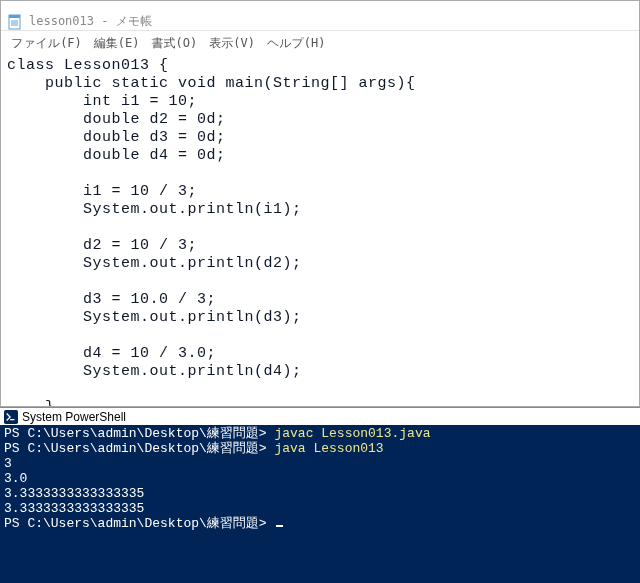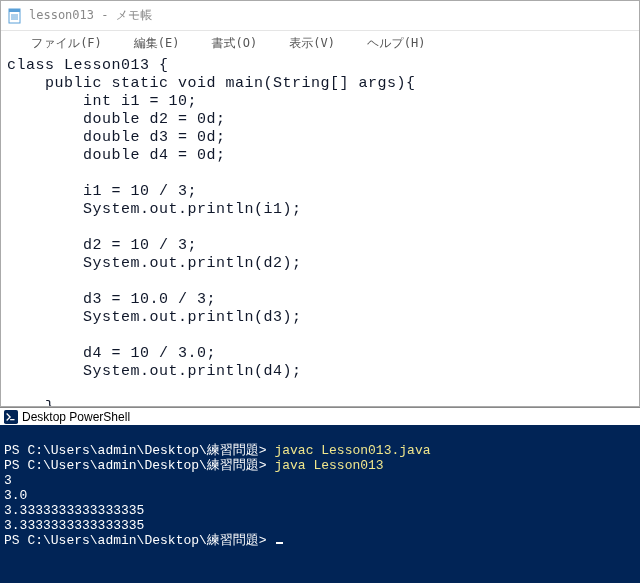--- a/index.html
+++ b/index.html
@@ -1,29 +1,29 @@
 <!DOCTYPE html>
 <html><head>
 <meta charset="utf-8">
 <style>
   * { margin: 0; padding: 0; box-sizing: border-box; }
   body { width: 640px; height: 583px; font-family: "MS Gothic", "Meiryo", monospace; background: #f0f0f0; overflow: hidden; font-size: 13px; }
   
   .notepad { background: #fff; width: 100%; height: 407px; display: flex; flex-direction: column; border: 1px solid #aaa; }
-  .np-title { height: 30px; background: #fff; display: flex; align-items: center; padding: 0 6px; gap: 6px; border-bottom: 1px solid #e5e5e5;}
+  .np-title { height: 30px; background: #fff; display: flex; align-items: flex-end; padding: 0 6px; gap: 6px; border-bottom: 1px solid #e5e5e5;}
   .np-icon { width: 16px; height: 16px; }
   .np-title-text { font-size: 12px; color: #888; }
   .np-menu { height: 24px; display: flex; align-items: center; gap: 12px; padding: 0 10px; font-size: 12px; color: #555; background:#fff; }
-  .np-menu span { cursor: default; margin-left: 20px; }
+  .np-menu span { cursor: default; }
   .np-content { flex: 1; background: #fff; padding: 2px 6px; font-family: "MS Gothic","Courier New", monospace; font-size: 15px; line-height: 1.2; white-space: pre; overflow: hidden; color: #0f172a; letter-spacing: 0.5px;}
 
   .ps { background: #012456; width: 100%; height: 176px; color: #fff; font-family: "Consolas","Courier New", monospace; font-size: 13px; }
   .ps-title { height: 18px; background: #fff; color: #000; display: flex; align-items: center; padding: 0 4px; gap: 4px; font-family: "Segoe UI", sans-serif; font-size: 12px; border-top:1px solid #888;}
   .ps-icon { width: 14px; height: 14px; }
-  .ps-body { padding: 19px 4px; white-space: pre; line-height: 1.15; font-size:13px;}
+  .ps-body { padding: 2px 4px; white-space: pre; line-height: 1.15; font-size:13px;}
   .yellow { color: #f0e68c; }
   .cursor { display:inline-block; width:7px; height:2px; background:#fff; vertical-align: baseline; margin-left:2px;}
 </style>
 </head>
 <body>
 
 <div class="notepad">
   <div class="np-title">
     <svg class="np-icon" viewBox="0 0 16 16">
         <rect x="2" y="1" width="11" height="14" fill="#fff" stroke="#5aa0d8"></rect>
@@ -64,21 +64,21 @@
 }</div>
 </div>
 
 <div class="ps">
   <div class="ps-title">
     <svg class="ps-icon" viewBox="0 0 16 16">
         <rect width="16" height="16" fill="#012456" rx="2"></rect>
         <path d="M3 4 L7 8 L3 12" stroke="#fff" stroke-width="1.5" fill="none"></path>
         <line x1="7" y1="11" x2="12" y2="11" stroke="#fff" stroke-width="1.5"></line>
       </svg>
-    <span>Desktop PowerShell</span>
+    <span>System PowerShell</span>
   </div>
   <div class="ps-body"><span>PS C:\Users\admin\Desktop\練習問題&gt;</span> <span class="yellow">javac Lesson013.java</span>
 <span>PS C:\Users\admin\Desktop\練習問題&gt;</span> <span class="yellow">java Lesson013</span>
 <span>3</span>
 <span>3.0</span>
 <span>3.3333333333333335</span>
 <span>3.3333333333333335</span>
 <span>PS C:\Users\admin\Desktop\練習問題&gt;</span> <span class="cursor"></span></div>
 </div>
 

